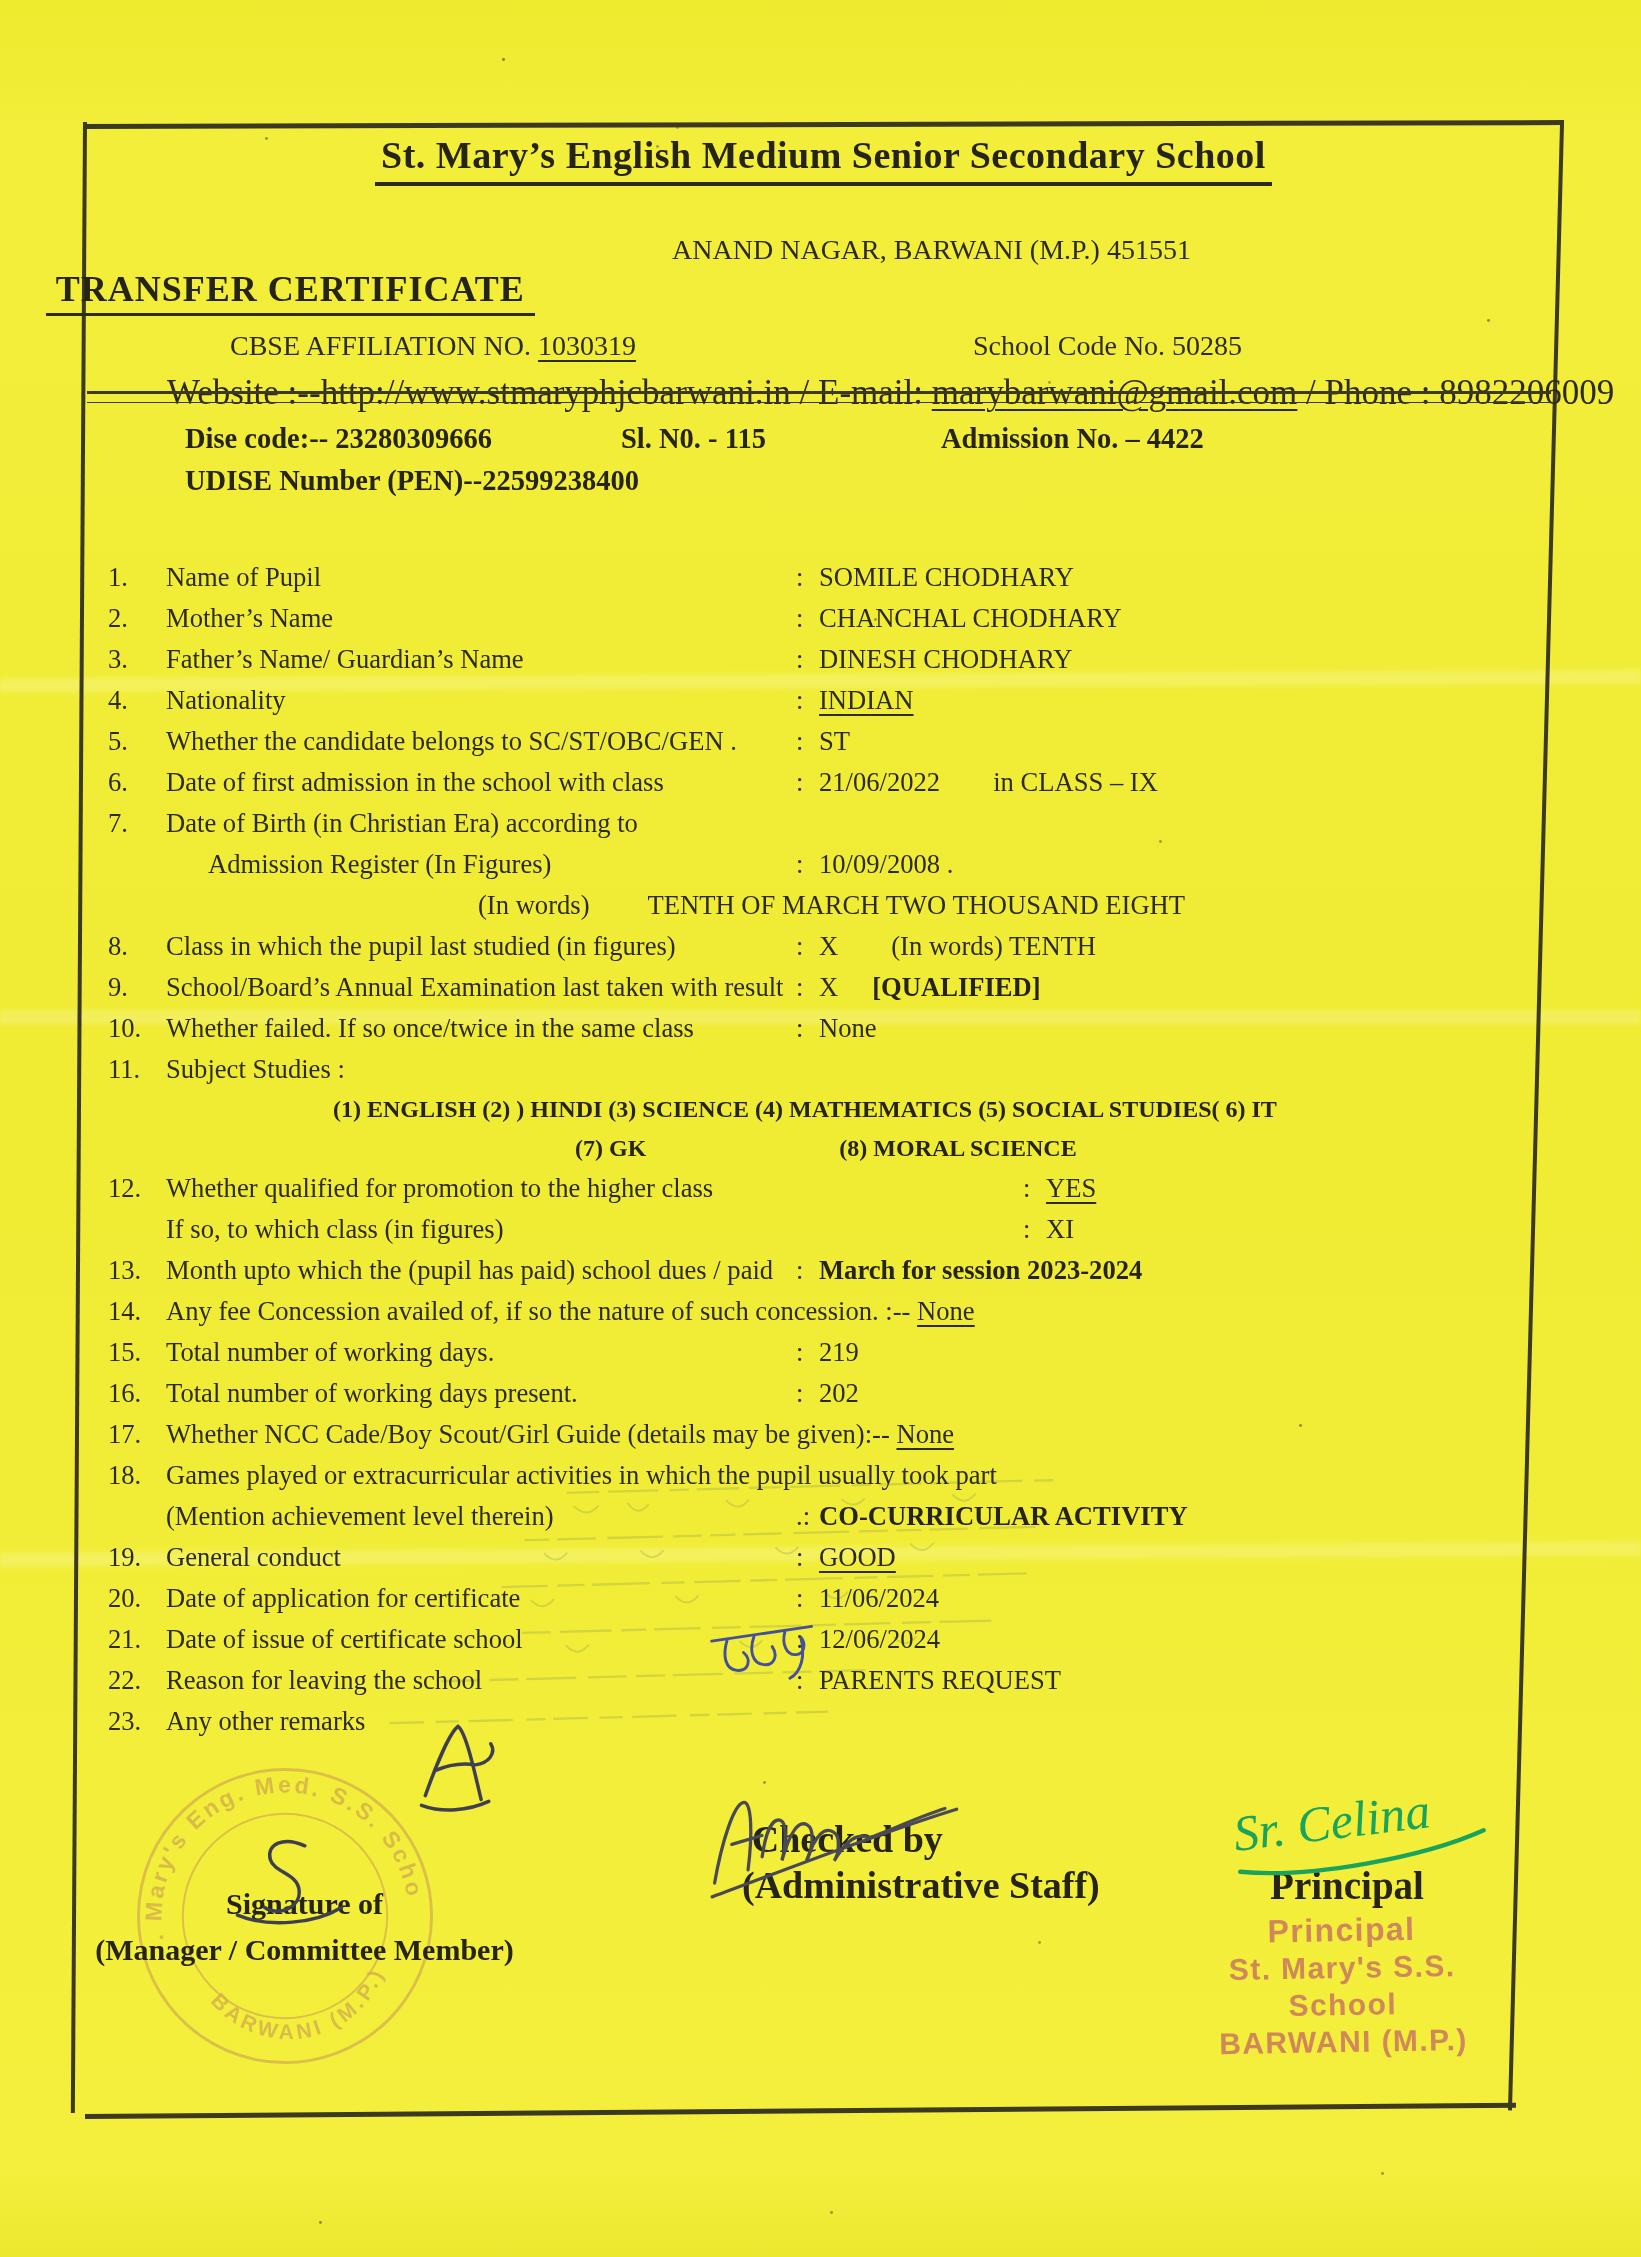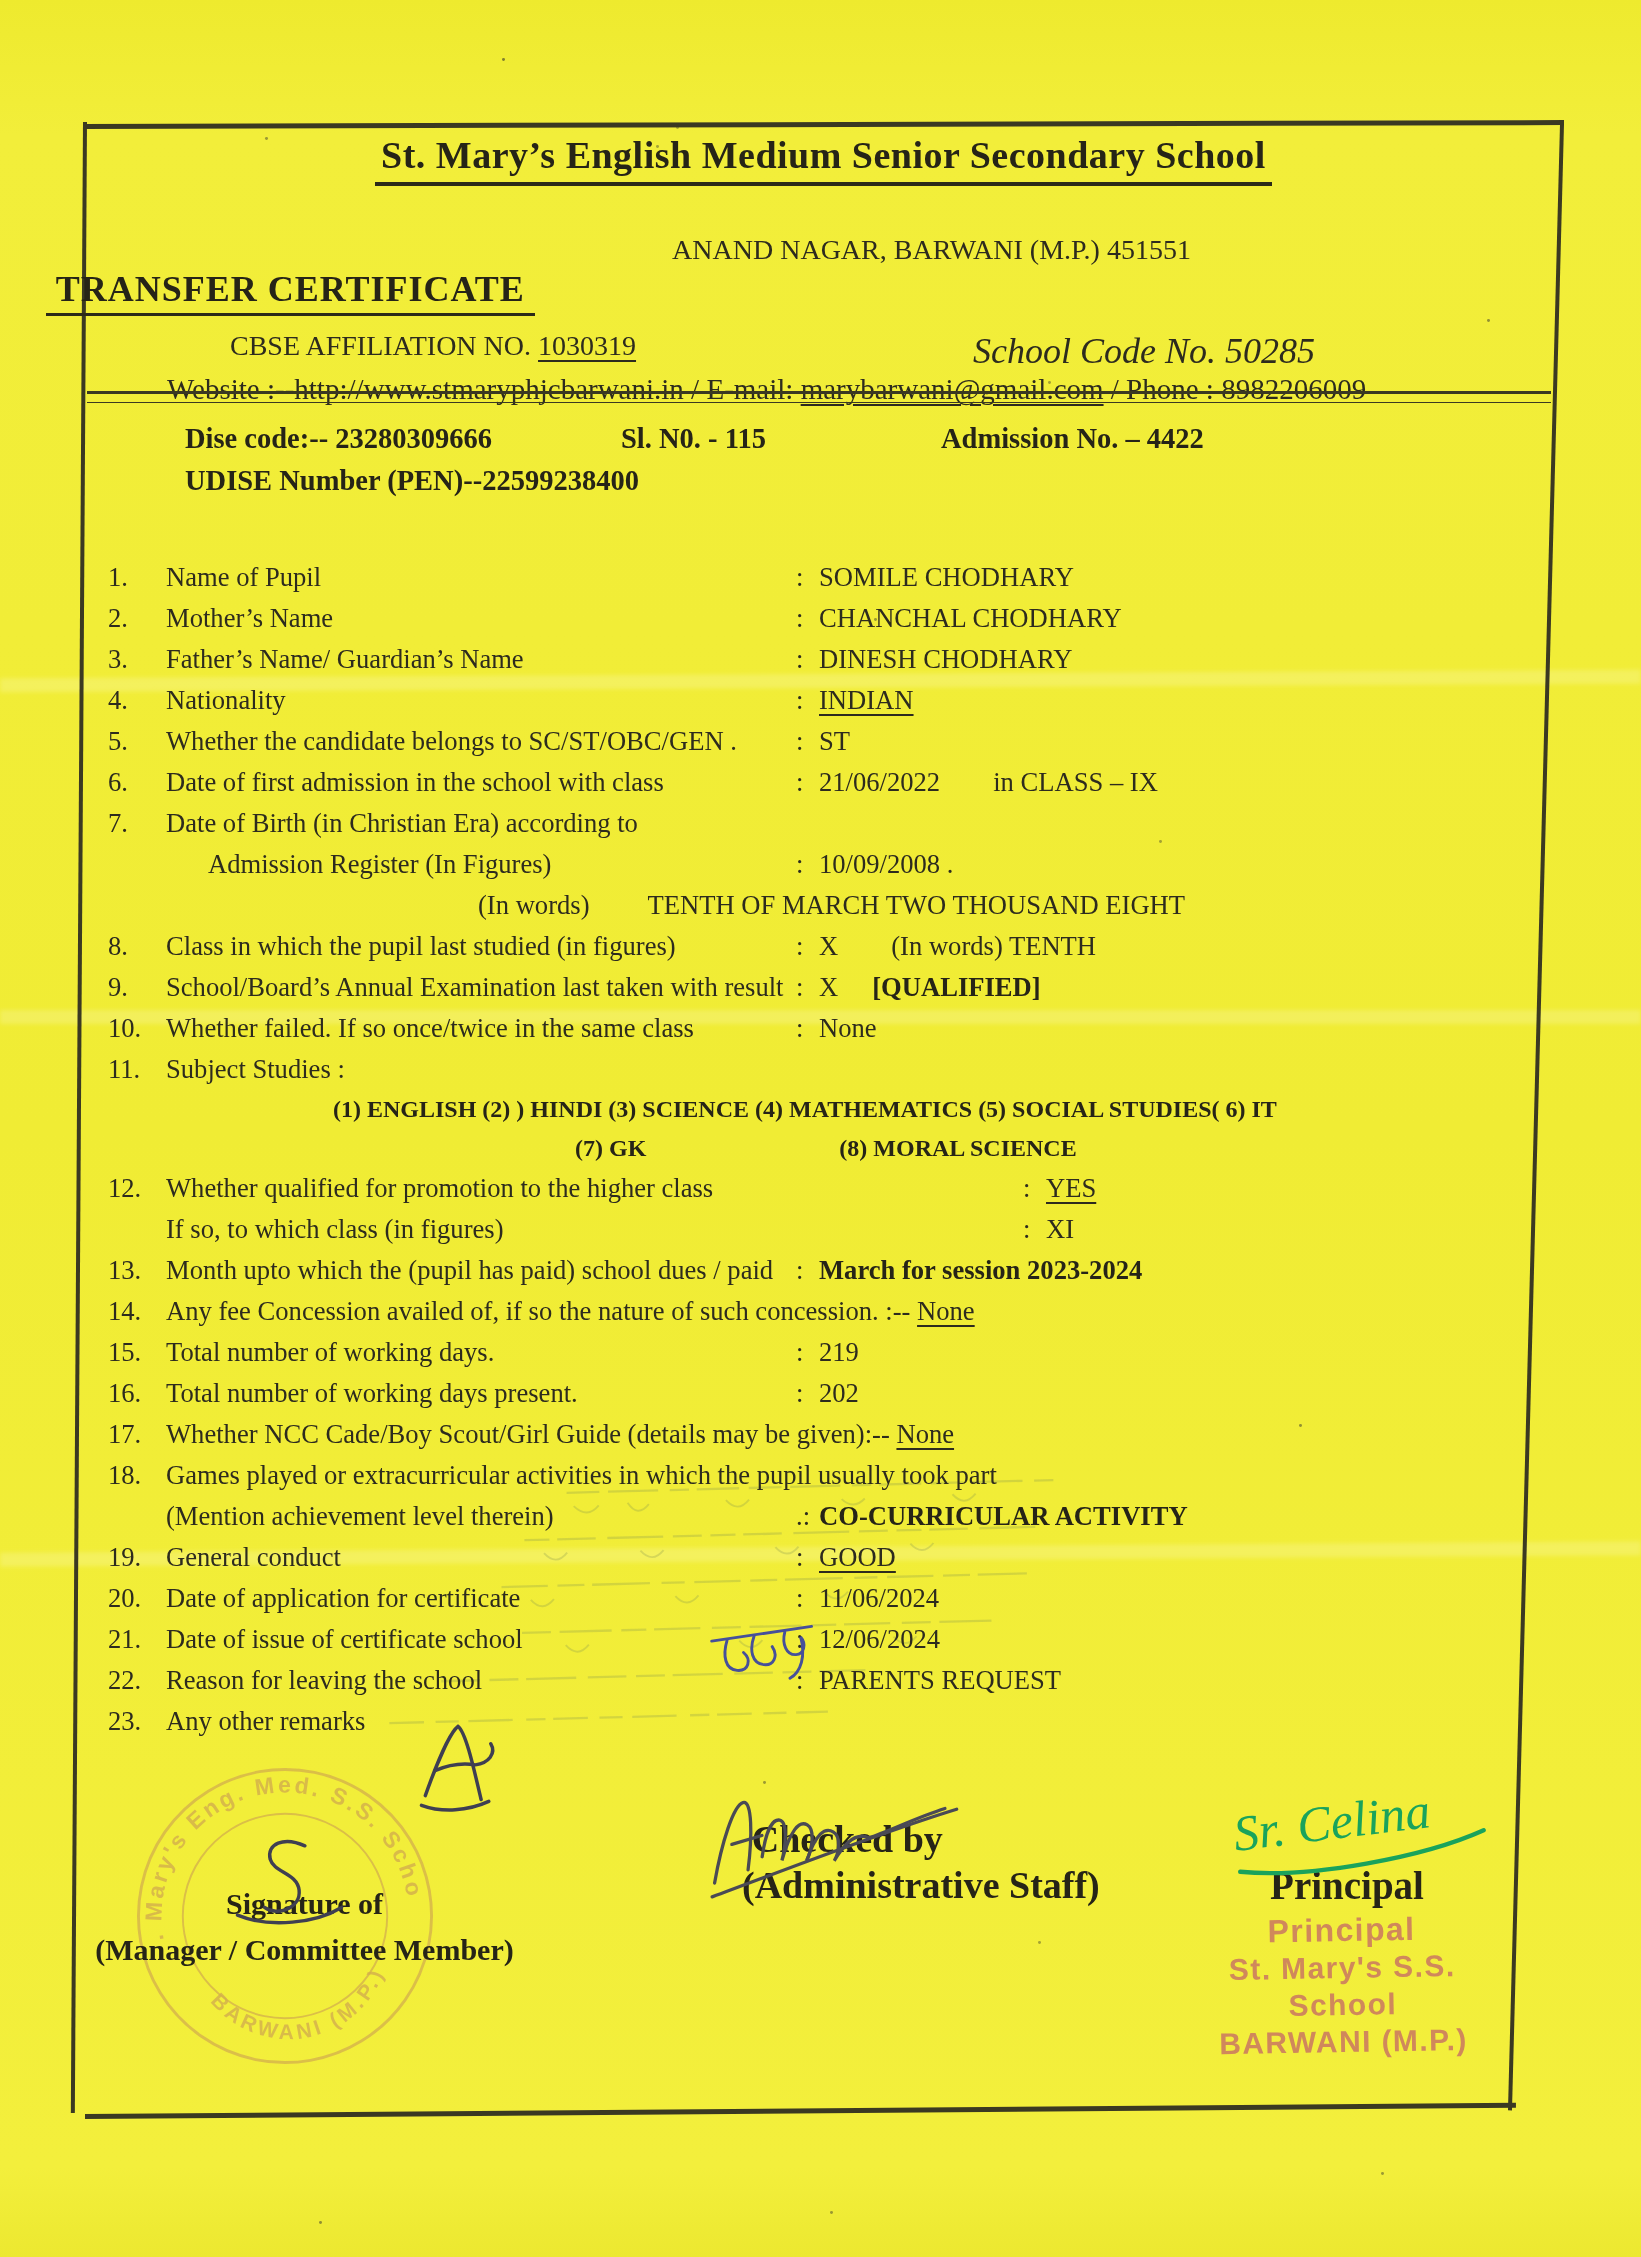--- a/index.html
+++ b/index.html
@@ -23,22 +23,22 @@
     -183px 2163px 0 rgba(70,70,45,.55), 328px 2153px 0 rgba(70,70,45,.5), 879px 2114px 0 rgba(70,70,45,.5),
     174px 68px 0 rgba(70,70,45,.4), 546px 323px 0 rgba(70,70,45,.45);}
   
   .hdr-abs{position:absolute;white-space:nowrap;}
   .school-name{left:85px;top:133px;width:1477px;text-align:center;font-size:38px;font-weight:bold;letter-spacing:0.5px;color:#262417;}
   .u-thick{border-bottom:4.8px solid #2c2a18;padding:0 5.8px 5.8px 5.8px;}
   .address{left:85px;top:234px;width:1477px;text-align:center;font-size:28px;transform:translateX(108px);}
   .doc-title{left:85px;top:268px;width:1477px;text-align:left;font-size:36px;font-weight:bold;letter-spacing:1px;transform:translateX(-39px);color:#262417;}
   .doc-title span{border-bottom:3.9px solid #2c2a18;padding:0 9.7px 3.9px 9.7px;}
   .affil{left:230px;top:330px;font-size:28px;}
-  .school-code{left:973px;top:330px;font-size:36px;font-style:italic;}
-  .website{left:167px;top:373px;font-size:29px;}
+  .school-code{left:973px;top:330px;font-size:28px;}
+  .website{left:167px;top:373px;font-size:35px;}
   .u{text-decoration:underline;text-decoration-thickness:1.9px;text-underline-offset:4.8px;}
   .double-rule{position:absolute;left:87px;top:391px;width:1464px;height:7.7px;
                border-top:3.9px solid #3b3922;border-bottom:1.9px solid #3b3922;}
   .meta{position:absolute;left:87px;top:423px;width:1464px;font-weight:bold;font-size:28.5px;color:#262417;}
   .meta .dise{position:absolute;left:98px;top:0;white-space:nowrap;}
   .meta .slno{position:absolute;left:534px;top:0;white-space:nowrap;text-align:center;}
   .meta .adm{position:absolute;left:854px;top:0;white-space:nowrap;}
   .meta .udise{position:absolute;left:98px;top:42px;white-space:nowrap;}
   
   .list{position:absolute;left:87px;top:557px;width:1468px;font-size:26.6px;z-index:3;}

